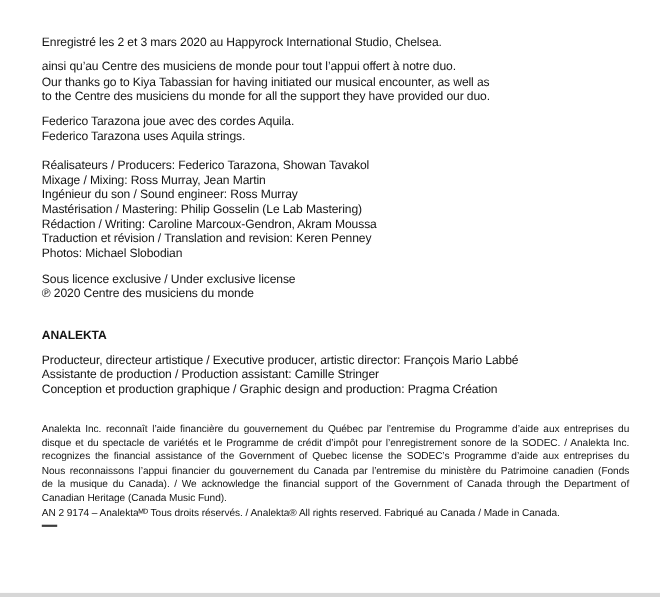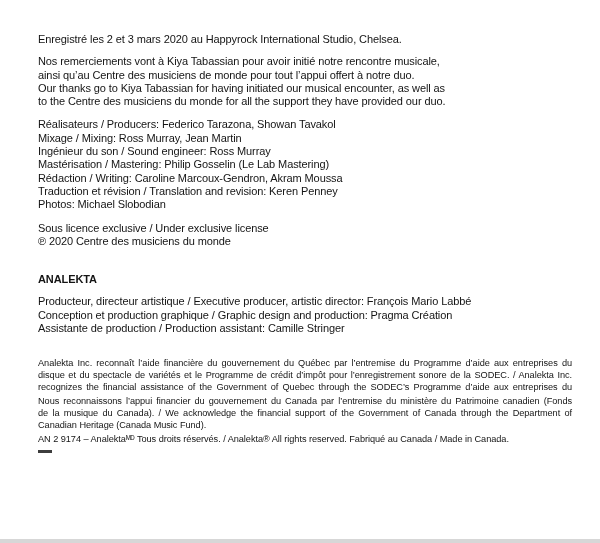--- a/index.html
+++ b/index.html
@@ -70,55 +70,58 @@
 </head>
 <body style="background: rgb(255, 255, 255); color: rgb(20, 20, 20);">
 
 <div class="content">
 
   <p class="t para m-recording">
     <span class="line" style="display:block">Enregistré les 2 et 3 mars 2020 au Happyrock International Studio, Chelsea.</span>
   </p>
 
   <p class="t para m-thanks">
-    <span class="line" style="display:block">Nos remerciements vont à Kiya Tabassian pour avoir initié notre rencontre musicale,</span>
     <span class="line" style="display:block">ainsi qu’au Centre des musiciens de monde pour tout l’appui offert à notre duo.</span>
     <span class="line" style="display:block">Our thanks go to Kiya Tabassian for having initiated our musical encounter, as well as</span>
     <span class="line" style="display:block">to the Centre des musiciens du monde for all the support they have provided our duo.</span>
   </p>
 
+  <p class="t para m-strings">
+    <span class="line" style="display:block">Federico Tarazona joue avec des cordes Aquila.</span>
+    <span class="line" style="display:block">Federico Tarazona uses Aquila strings.</span>
+  </p>
 
   <p class="t para m-credits">
     <span class="line" style="display:block">Réalisateurs / Producers: Federico Tarazona, Showan Tavakol</span>
     <span class="line" style="display:block">Mixage / Mixing: Ross Murray, Jean Martin</span>
     <span class="line" style="display:block">Ingénieur du son / Sound engineer: Ross Murray</span>
     <span class="line" style="display:block">Mastérisation / Mastering: Philip Gosselin (Le Lab Mastering)</span>
     <span class="line" style="display:block">Rédaction / Writing: Caroline Marcoux-Gendron, Akram Moussa</span>
     <span class="line" style="display:block">Traduction et révision / Translation and revision: Keren Penney</span>
     <span class="line" style="display:block">Photos: Michael Slobodian</span>
   </p>
 
   <p class="t para m-license">
     <span class="line" style="display:block">Sous licence exclusive / Under exclusive license</span>
     <span class="line" style="display:block">℗ 2020 Centre des musiciens du monde</span>
   </p>
 
   <h2 class="analekta-heading">ANALEKTA</h2>
 
   <p class="t para m-analekta">
     <span class="line" style="display:block">Producteur, directeur artistique / Executive producer, artistic director: François Mario Labbé</span>
+    <span class="line" style="display:block">Assistante de production / Production assistant: Camille Stringer</span>
     <span class="line" style="display:block">Conception et production graphique / Graphic design and production: Pragma Création</span>
-    <span class="line" style="display:block">Assistante de production / Production assistant: Camille Stringer</span>
   </p>
 
   <div class="fine">
     <div class="sub">
       <div class="just">Analekta Inc. reconnaît l’aide financière du gouvernement du Québec par l’entremise du Programme d’aide aux entreprises du</div>
       <div class="just">disque et du spectacle de variétés et le Programme de crédit d’impôt pour l’enregistrement sonore de la SODEC. / Analekta Inc.</div>
-      <div class="just">recognizes the financial assistance of the Government of Quebec through the SODEC’s Programme d’aide aux entreprises du</div>
+      <div class="just">recognizes the financial assistance of the Government of Quebec license the SODEC’s Programme d’aide aux entreprises du</div>
     </div>
     <div class="sub">
       <div class="just">Nous reconnaissons l’appui financier du gouvernement du Canada par l’entremise du ministère du Patrimoine canadien (Fonds</div>
       <div class="just">de la musique du Canada). / We acknowledge the financial support of the Government of Canada through the Department of</div>
       <div>Canadian Heritage (Canada Music Fund).</div>
     </div>
     <div class="sub">
       <div>AN 2 9174 – Analektaᴹᴰ Tous droits réservés. / Analekta® All rights reserved. Fabriqué au Canada / Made in Canada.</div>
     </div>
   </div>

